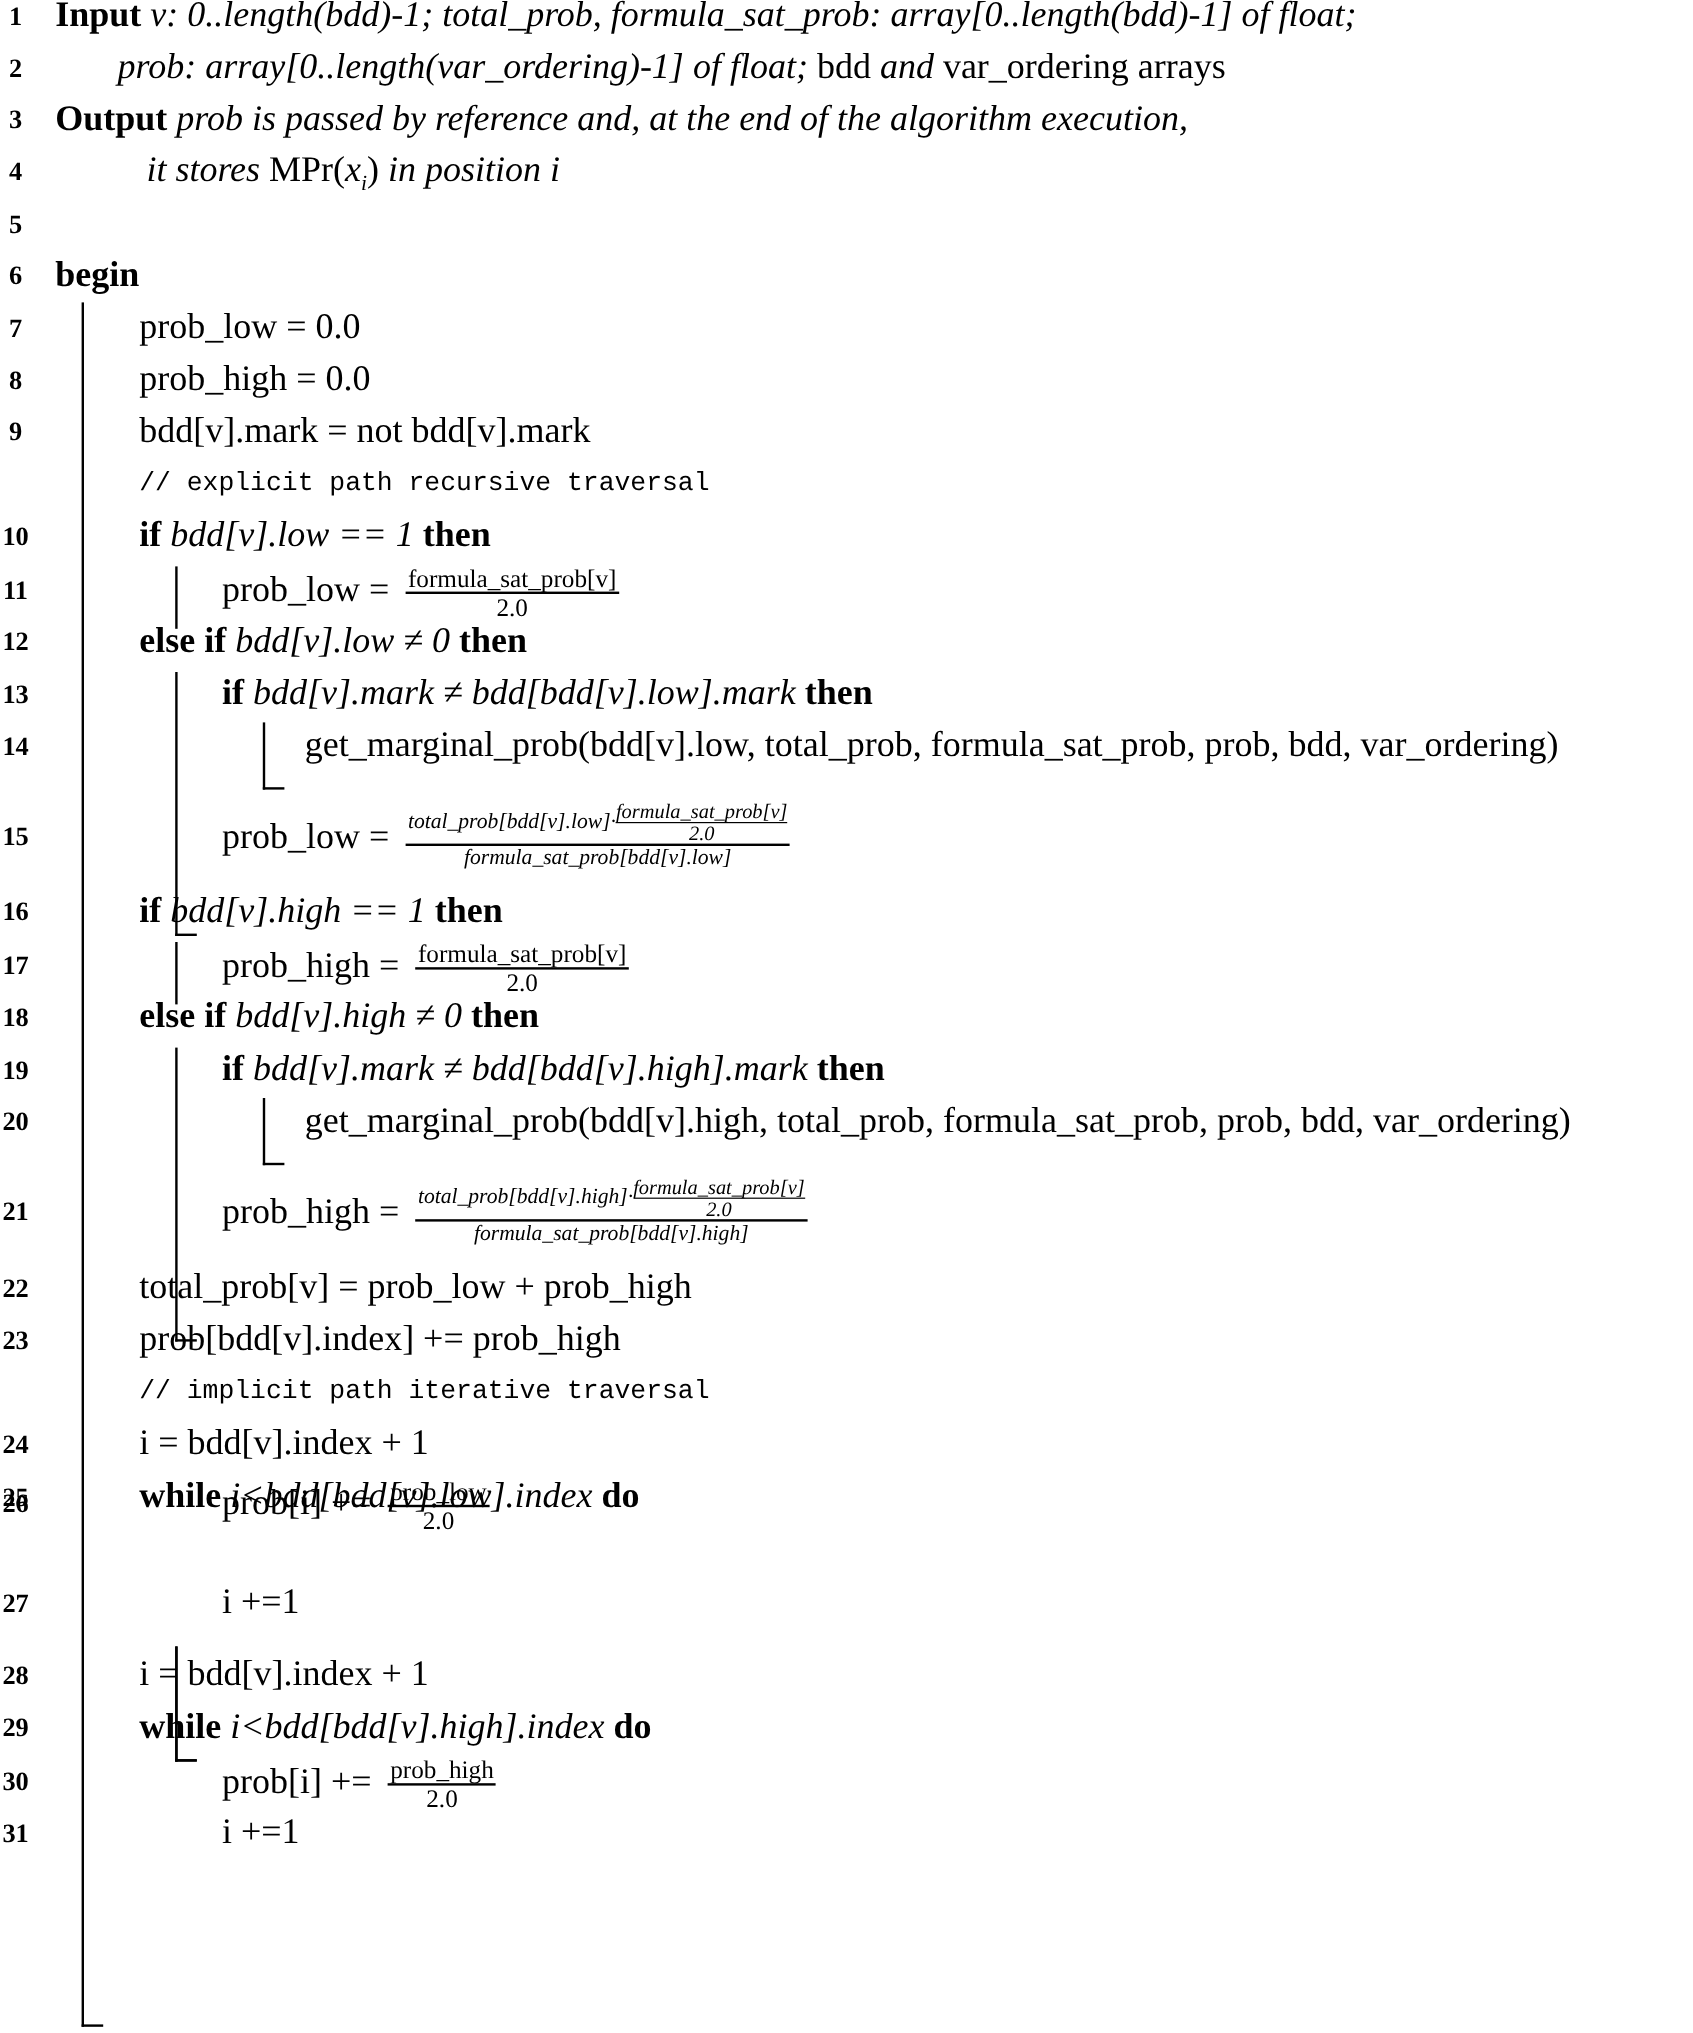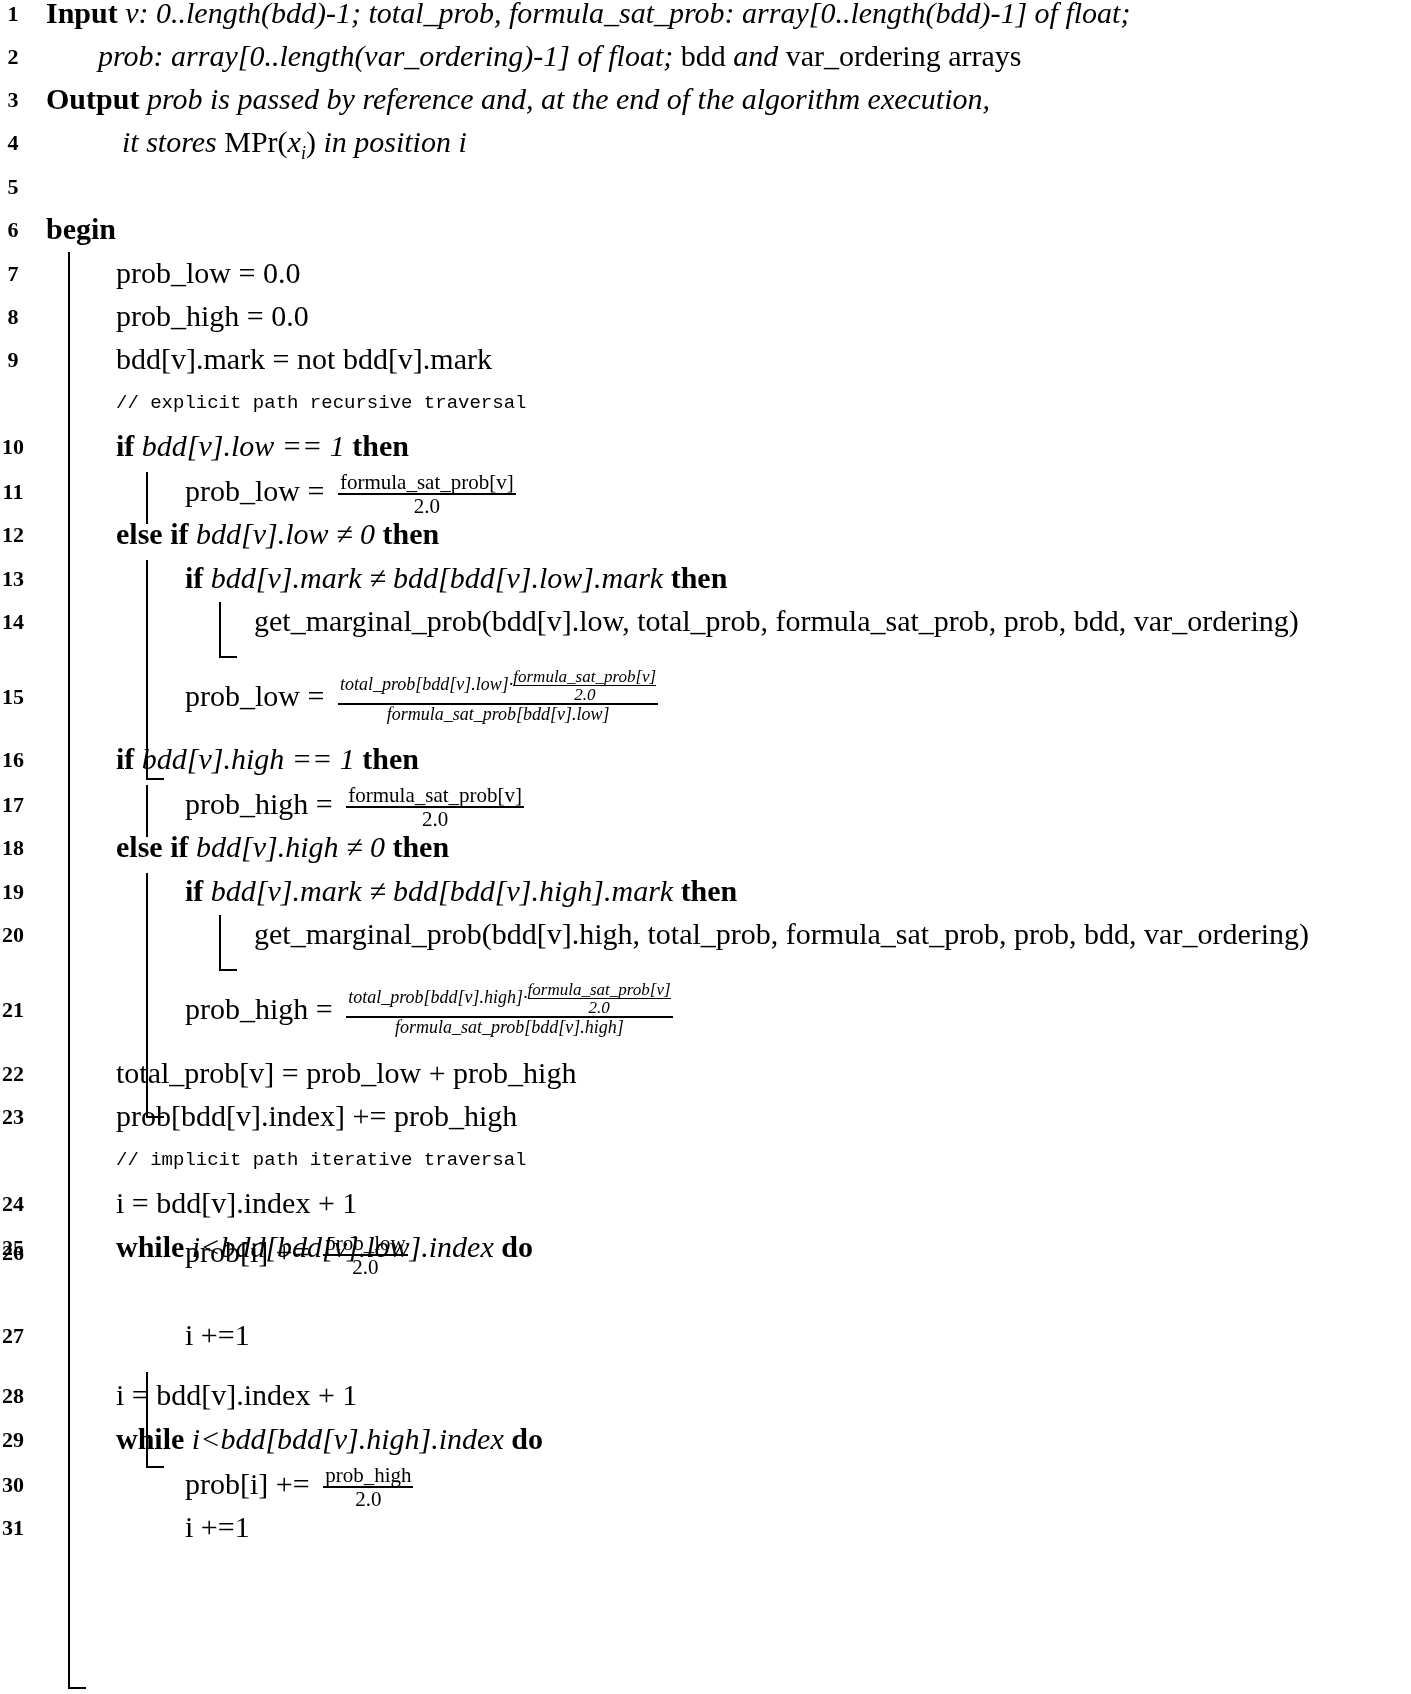--- a/index.html
+++ b/index.html
@@ -9,21 +9,21 @@
     color: #000;
   }
   .line { position: absolute; left: 0; height: 40px; white-space: nowrap; }
   .ln {
     position: absolute; left: 0; width: 26px; text-align: center;
     font-weight: bold; font-size: 22px; top: 8px;
   }
   .code { position: absolute; top: 0; font-size: 30px; line-height: 40px; }
   .kw { font-weight: bold; }
   .it { font-style: italic; }
-  .mono { font-family: "Liberation Mono", "DejaVu Sans Mono", monospace; font-size: 19px; }
+  .mono { font-family: "Liberation Mono", "DejaVu Sans Mono", monospace; font-size: 22px; }
   .frac {
     display: inline-block; vertical-align: middle; text-align: center;
     font-size: 21px; line-height: 22px; margin-left: 6px;
   }
   .frac .num { display: block; border-bottom: 2px solid #000; padding: 0 2px; }
   .frac .den { display: block; }
   .frac.small { font-size: 18px; line-height: 18px; font-style: italic; }
   .frac .inner { display: inline-block; vertical-align: middle; text-align: center; font-size: 17px; line-height: 17px; }
   .frac .inner .n { display: block; border-bottom: 1.5px solid #000; }
   .frac .inner .d { display: block; }

